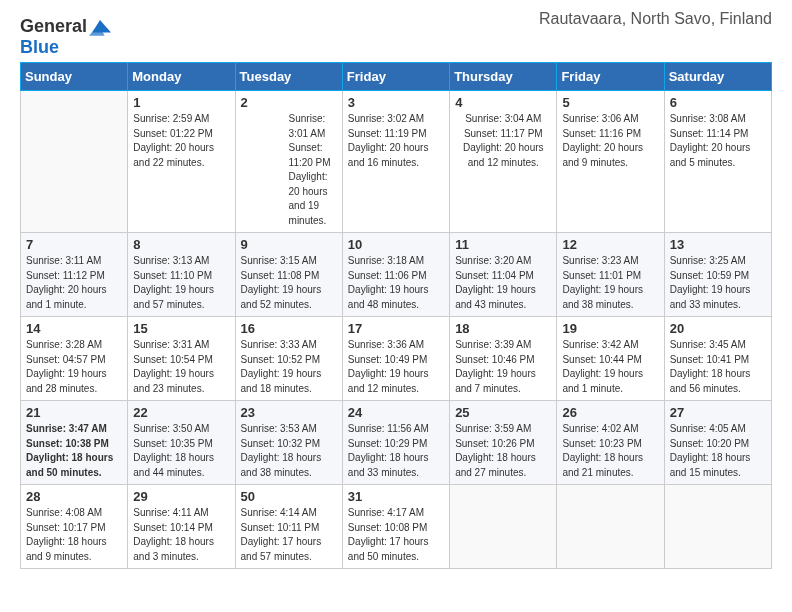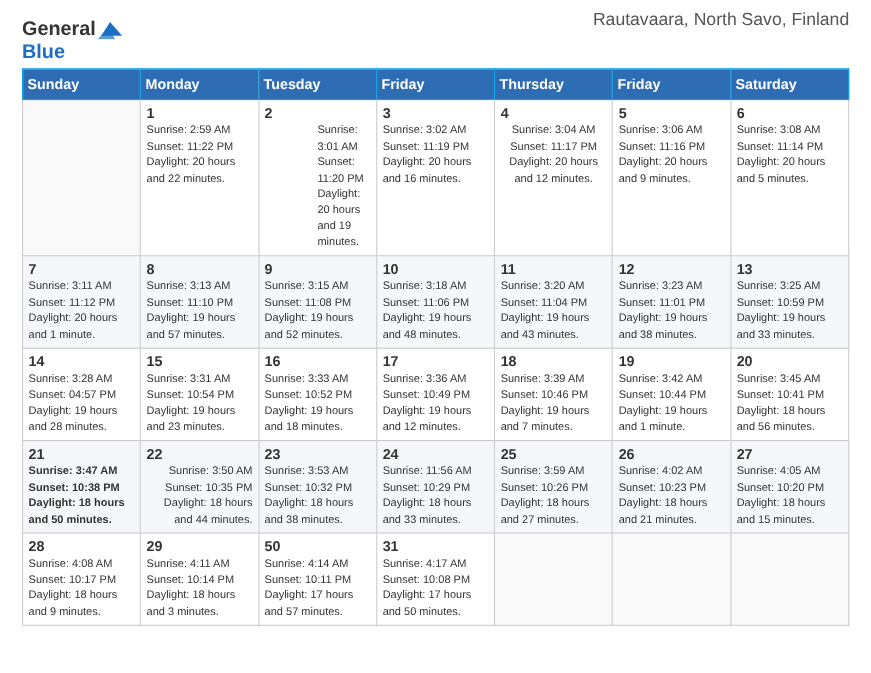--- a/index.html
+++ b/index.html
@@ -120,21 +120,21 @@
         <th>Friday</th>
         <th>Saturday</th>
       </tr>
   </thead>
   <tbody id="calendar-body">
   <tr>
         <td class="empty-cell"></td>
         <td>
           <span class="day-number">1</span>
           <div class="day-info" style="white-space: pre-line;">Sunrise: 2:59 AM
-Sunset: 11:22 PM
+Sunset: 01:22 PM
 Daylight: 20 hours
 and 22 minutes.</div>
         </td>
         <td>
           <span class="day-number">2</span>
           <div class="day-info" style="white-space: pre-line; margin-left: 48px;">Sunrise: 3:01 AM
 Sunset: 11:20 PM
 Daylight: 20 hours
 and 19 minutes.</div>
         </td>
@@ -272,21 +272,21 @@
       <tr>
         <td>
           <span class="day-number">21</span>
           <div class="day-info" style="white-space: pre-line; font-weight: bold;">Sunrise: 3:47 AM
 Sunset: 10:38 PM
 Daylight: 18 hours
 and 50 minutes.</div>
         </td>
         <td>
           <span class="day-number">22</span>
-          <div class="day-info" style="white-space: pre-line; text-align: right;">Sunrise: 3:50 AM
+          <div class="day-info" style="white-space: pre-line;">Sunrise: 3:50 AM
 Sunset: 10:35 PM
 Daylight: 18 hours
 and 44 minutes.</div>
         </td>
         <td>
           <span class="day-number">23</span>
           <div class="day-info" style="white-space: pre-line;">Sunrise: 3:53 AM
 Sunset: 10:32 PM
 Daylight: 18 hours
 and 38 minutes.</div>

